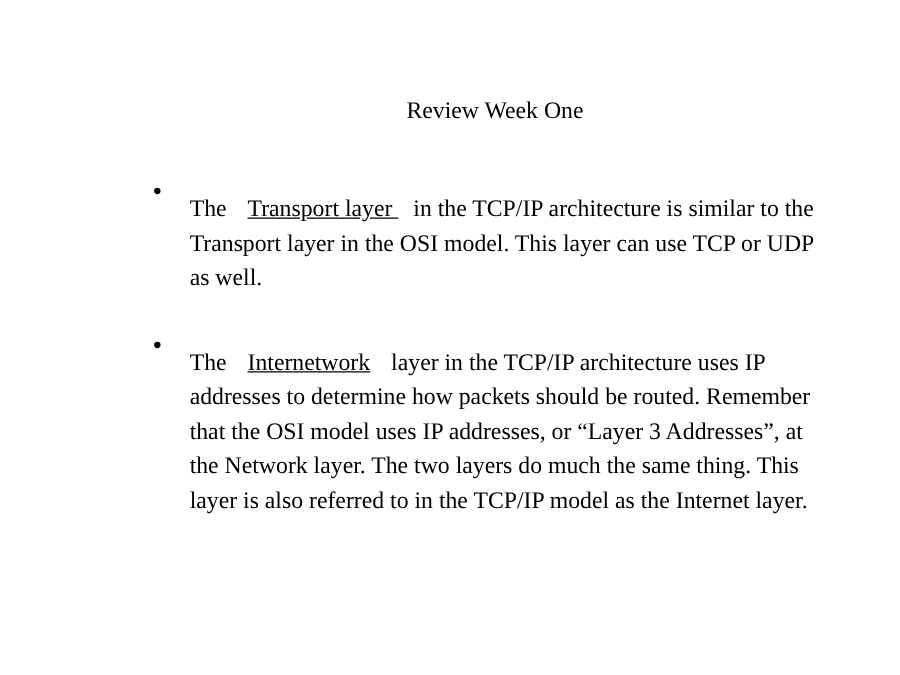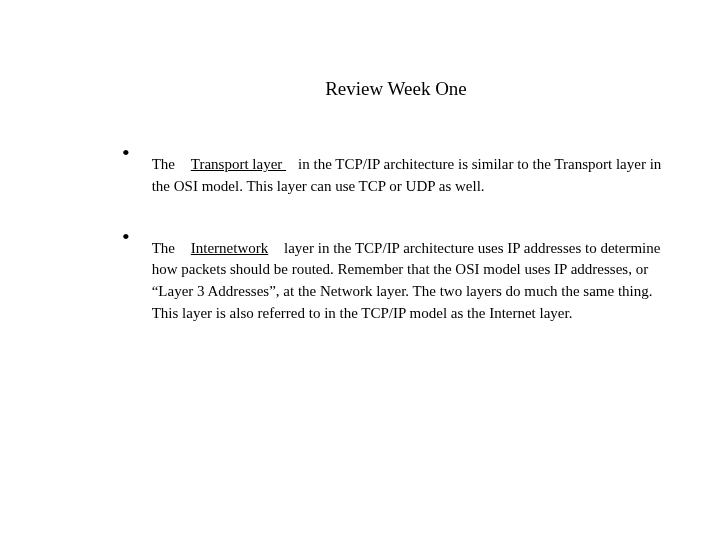--- a/index.html
+++ b/index.html
@@ -50,21 +50,21 @@
     }
 
     .bullet-dot {
       font-size: 22px;
       margin-right: 10px;
       margin-top: -2px;
       flex-shrink: 0;
     }
 
     .bullet-text {
-      font-size: 15px;
+      font-size: 19px;
       line-height: 1.45;
     }
 
     .underline {
       text-decoration: underline;
     }
   </style>
 </head>
 <body>
 

